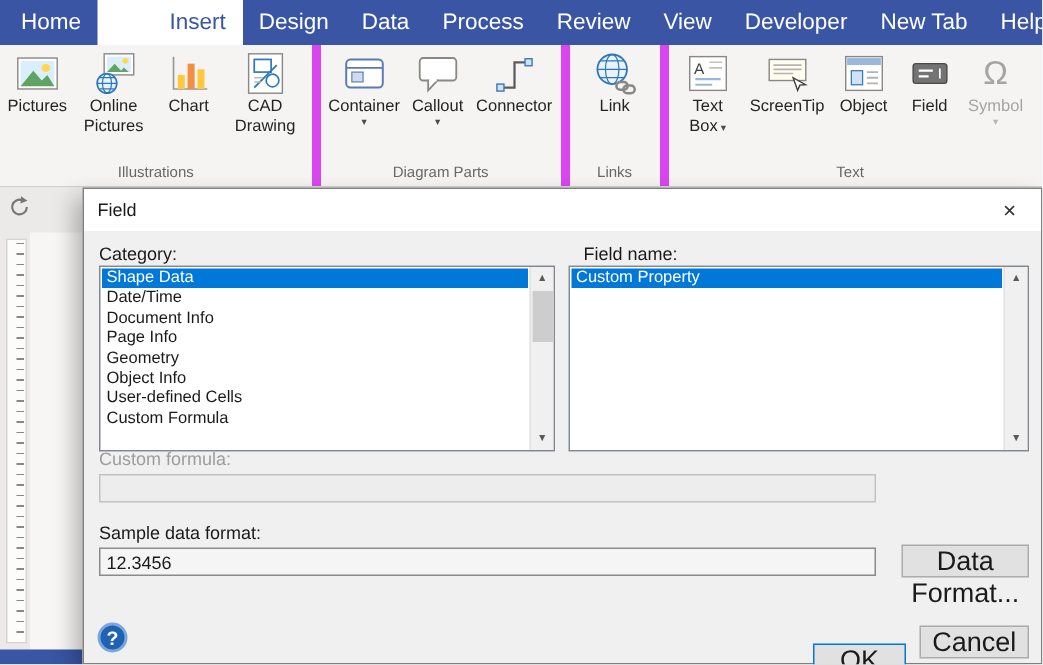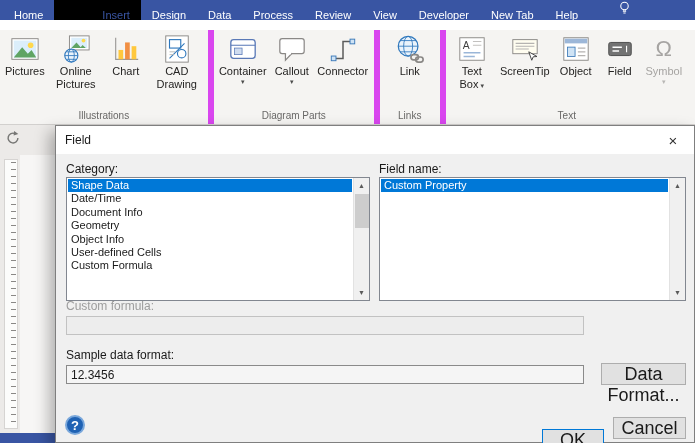--- a/index.html
+++ b/index.html
@@ -1,22 +1,22 @@
 <!DOCTYPE html>
 <html><head>
 <meta charset="utf-8">
 <style>
   * { box-sizing: border-box; margin: 0; padding: 0; }
   body { font-family: "Liberation Sans", "DejaVu Sans", sans-serif; background: #fff; }
   .screen { position: relative; width: 695px; height: 443px; overflow: hidden; background: #fff; }
 
   
-  .tabbar { position: absolute; top: 0; left: 0; right: 0; height: 20px; background: #3955a3; display: flex; align-items: stretch; color: #fff; font-size: 11px; }
+  .tabbar { position: absolute; top: 0; left: 0; right: 0; height: 30px; background: #3955a3; display: flex; align-items: stretch; color: #fff; font-size: 15px; }
   .tab { padding: 0 11px; line-height: 30px; white-space: nowrap; cursor: default; }
-  .tab.selected { background: #000000; color: #3955a3; padding-left: 48px; }
+  .tab.selected { background: #ffffff; color: #3955a3; padding-left: 48px; }
   .tellme { display: flex; align-items: center; gap: 6px; padding: 0 10px; margin-left: 8px; white-space: nowrap; flex-direction: column; }
 
   
   .ribbon { position: absolute; top: 30px; left: 0; right: 0; height: 95px; background: #f5f4f2; border-bottom: 1px solid #d2d0ce; display: flex; }
   .rgroup { display: flex; flex-direction: column; border-right: 6px solid #d946ef; padding: 0 2px; }
   .rgroup-buttons { flex: 1; display: flex; align-items: flex-start; }
   .rgroup-label { height: 15px; line-height: 13px; font-size: 10px; color: #696867; text-align: center; }
   .rbtn { min-width: 44px; padding: 3px 3px 0; display: flex; flex-direction: column; align-items: center; font-size: 11px; color: #252423; text-align: center; cursor: default; }
   .rbtn .icon { width: 32px; height: 32px; display: flex; align-items: center; justify-content: center; }
   .rbtn .lbl { line-height: 13px; }
@@ -34,21 +34,21 @@
   .ruler-ticks { position: absolute; right: 1px; top: 2px; bottom: 2px; width: 5px; background: repeating-linear-gradient(to bottom, #8a8886 0 1px, transparent 1px 7px); }
   .statusbar { position: absolute; left: 0; bottom: 0; width: 55px; height: 10px; background: #3955a3; }
 
   
   .dialog { position: absolute; left: 55px; top: 125px; width: 640px; height: 318px; background: #f0f0f0; border: 1px solid #7f7f7f; box-shadow: -6px 6px 14px rgba(0,0,0,.28); font-size: 12px; color: #1a1a1a; }
   .dlg-title { height: 28px; background: #fff; display: flex; align-items: center; }
   .dlg-title-text { flex: 1; padding-left: 9px; }
   .dlg-close { width: 42px; height: 28px; display: flex; align-items: center; justify-content: center; font-size: 15px; color: #333; cursor: default; }
 
   .lbl-cat { position: absolute; left: 10px; top: 36px; }
-  .lbl-fn { position: absolute; left: 323px; top: 36px; }
+  .lbl-fn { position: absolute; left: 333px; top: 36px; }
 
   .listbox { position: absolute; top: 51px; height: 124px; background: #fff; border: 1px solid #828790; font-size: 11px; overflow: hidden; }
   .lb-left { left: 10px; width: 304px; }
   .lb-right { left: 323px; width: 307px; }
   .lb-items { position: absolute; left: 1px; top: 1px; right: 17px; bottom: 1px; }
   .lb-item { height: 13.4px; line-height: 13.4px; padding-left: 3px; white-space: nowrap; overflow: hidden; }
   .lb-item.selected { background: #0078d7; color: #fff; }
   .sb { position: absolute; top: 0; right: 0; bottom: 0; width: 16px; background: #f0f0f0; border-left: 1px solid #e2e2e2; display: flex; flex-direction: column; justify-content: space-between; align-items: center; }
   .sb-arrow { width: 16px; height: 15px; display: flex; align-items: center; justify-content: center; font-size: 7px; color: #5a5a5a; }
   .sb-thumb { position: absolute; top: 16px; left: 1px; width: 14px; height: 34px; background: #cdcdcd; }
@@ -284,20 +284,21 @@
     </div>
 
     <div class="lbl-cat">Category:</div>
     <div class="lbl-fn">Field name:</div>
 
     <div class="listbox lb-left">
       <div class="lb-items">
         <div class="lb-item selected">Shape Data</div>
         <div class="lb-item">Date/Time</div>
         <div class="lb-item">Document Info</div>
+        <div class="lb-item">Page Info</div>
         <div class="lb-item">Geometry</div>
         <div class="lb-item">Object Info</div>
         <div class="lb-item">User-defined Cells</div>
         <div class="lb-item">Custom Formula</div>
       </div>
       <div class="sb">
         <span class="sb-arrow">▲</span>
         <span class="sb-arrow">▼</span>
         <span class="sb-thumb"></span>
       </div>

